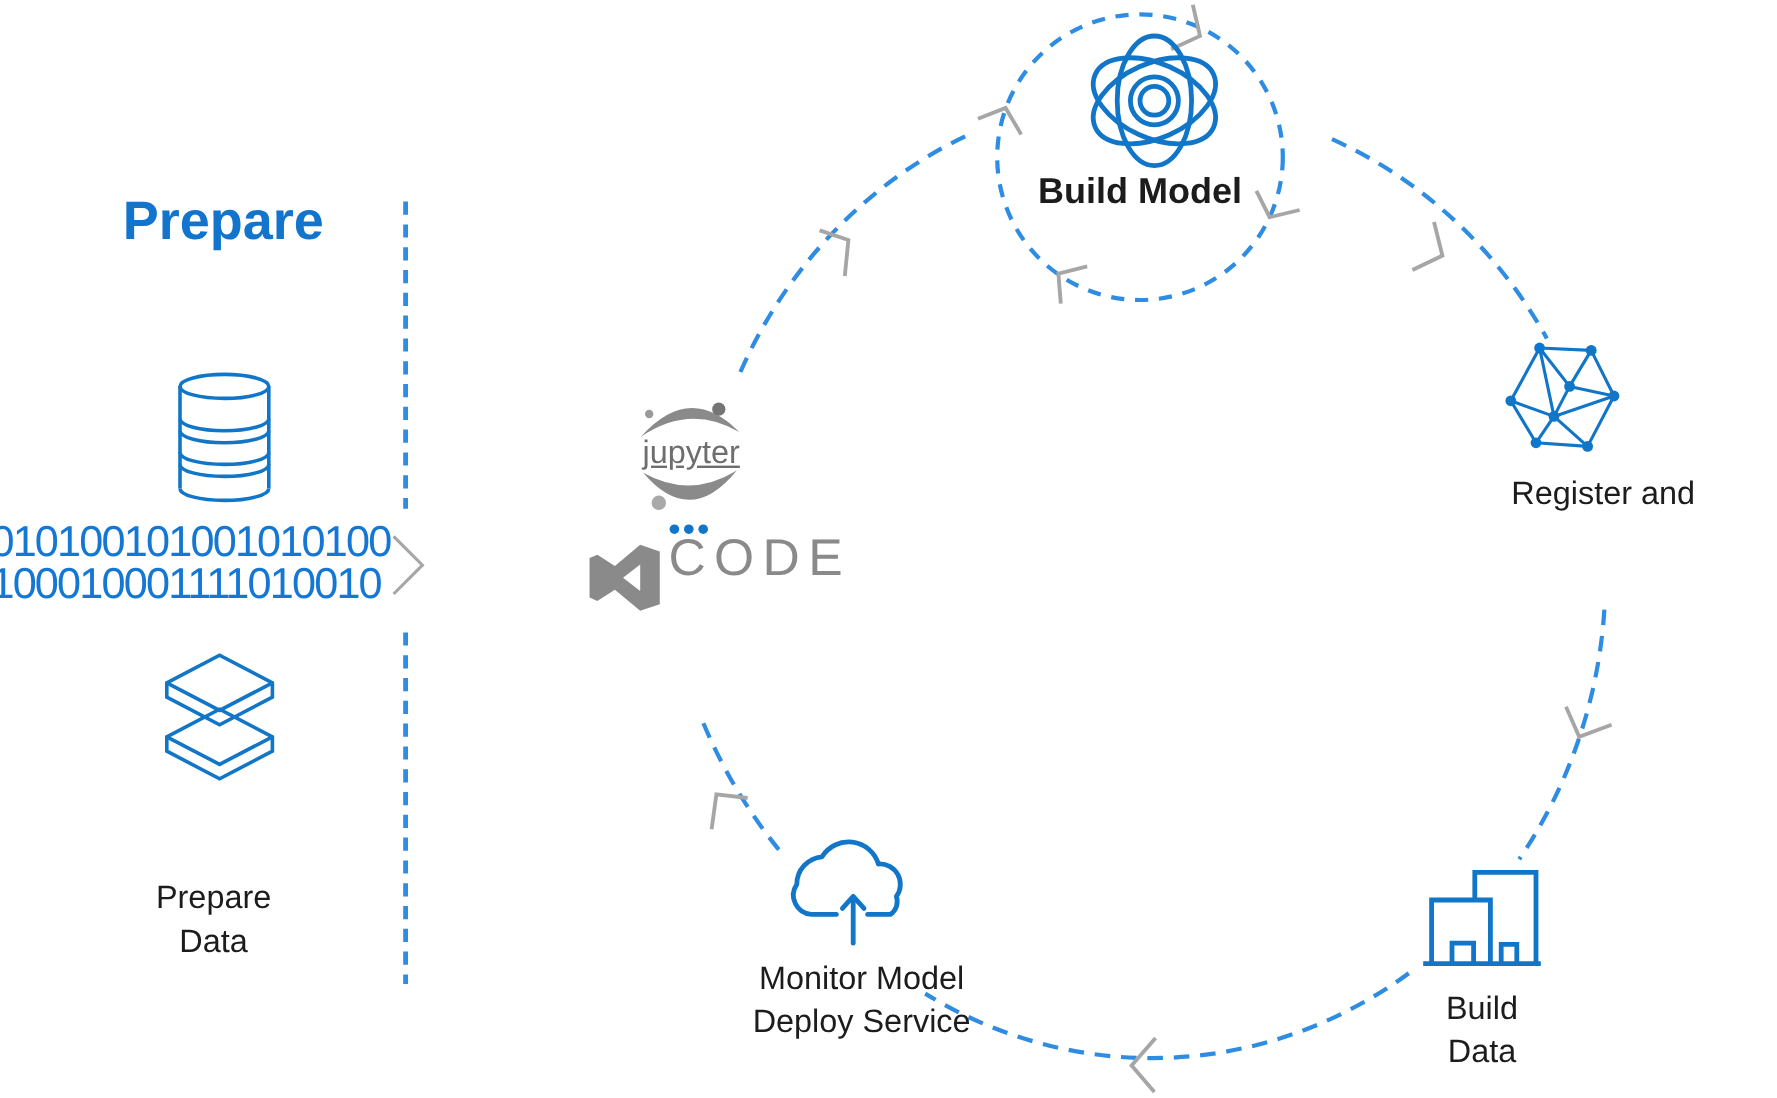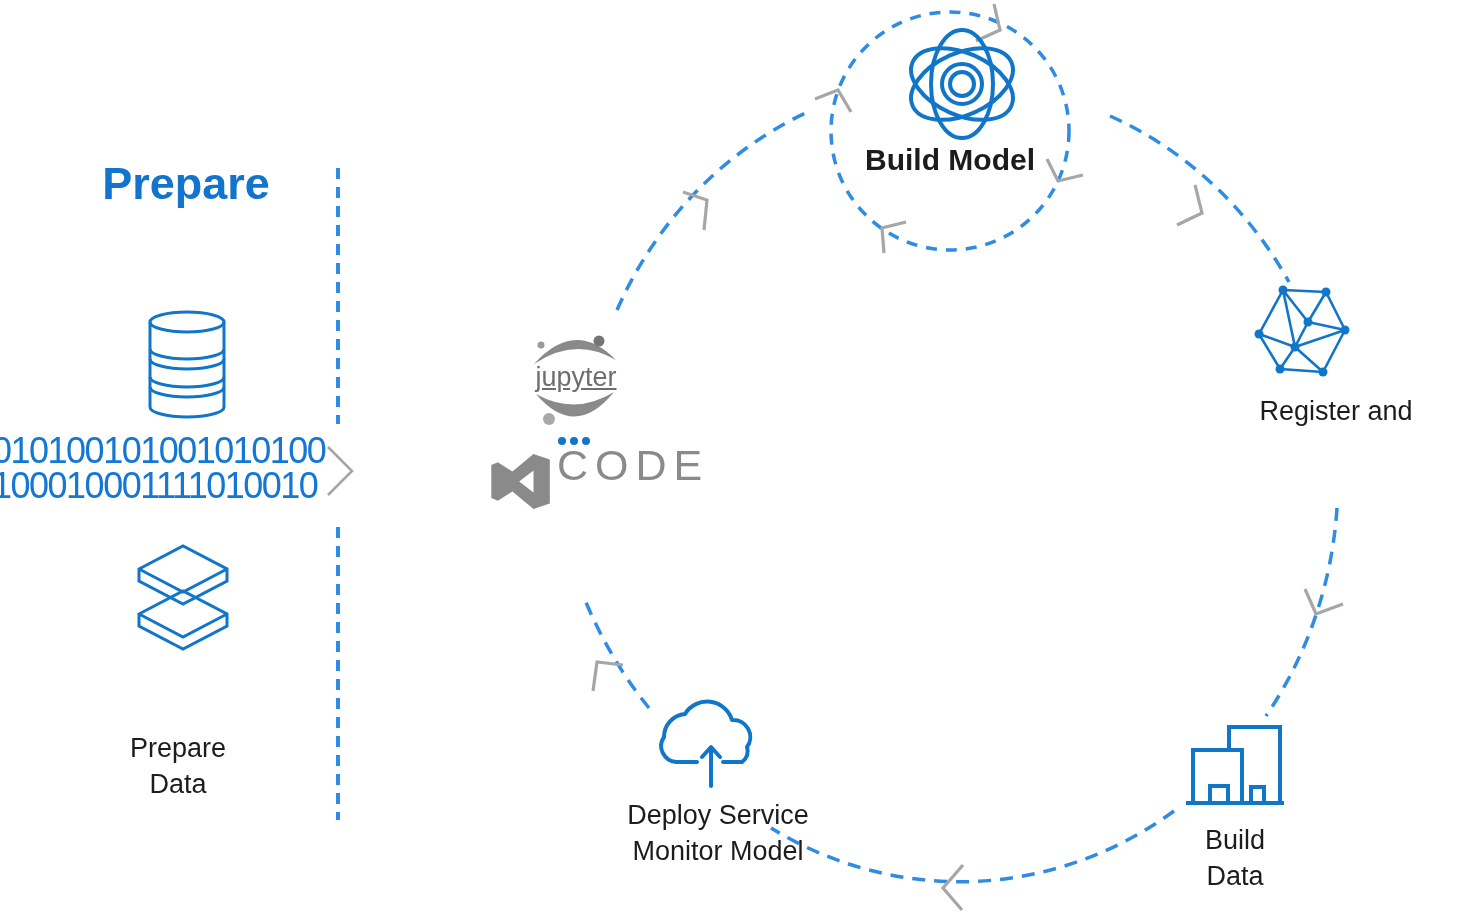--- a/index.html
+++ b/index.html
@@ -183,17 +183,17 @@
   <div class="lbl" style="left:1303px; top:393px;margin-left:33px;">
     <span>Register and</span>
   </div>
 
   <div class="lbl" style="left:1235px; top:822px;">
     <span>Build</span>
     <span>Data</span>
   </div>
 
   <div class="lbl" style="left:718px; top:797px;">
+    <span>Monitor Model</span>
     <span>Deploy Service</span>
-    <span>Monitor Model</span>
   </div>
 
 </div>
 
 </body></html>

